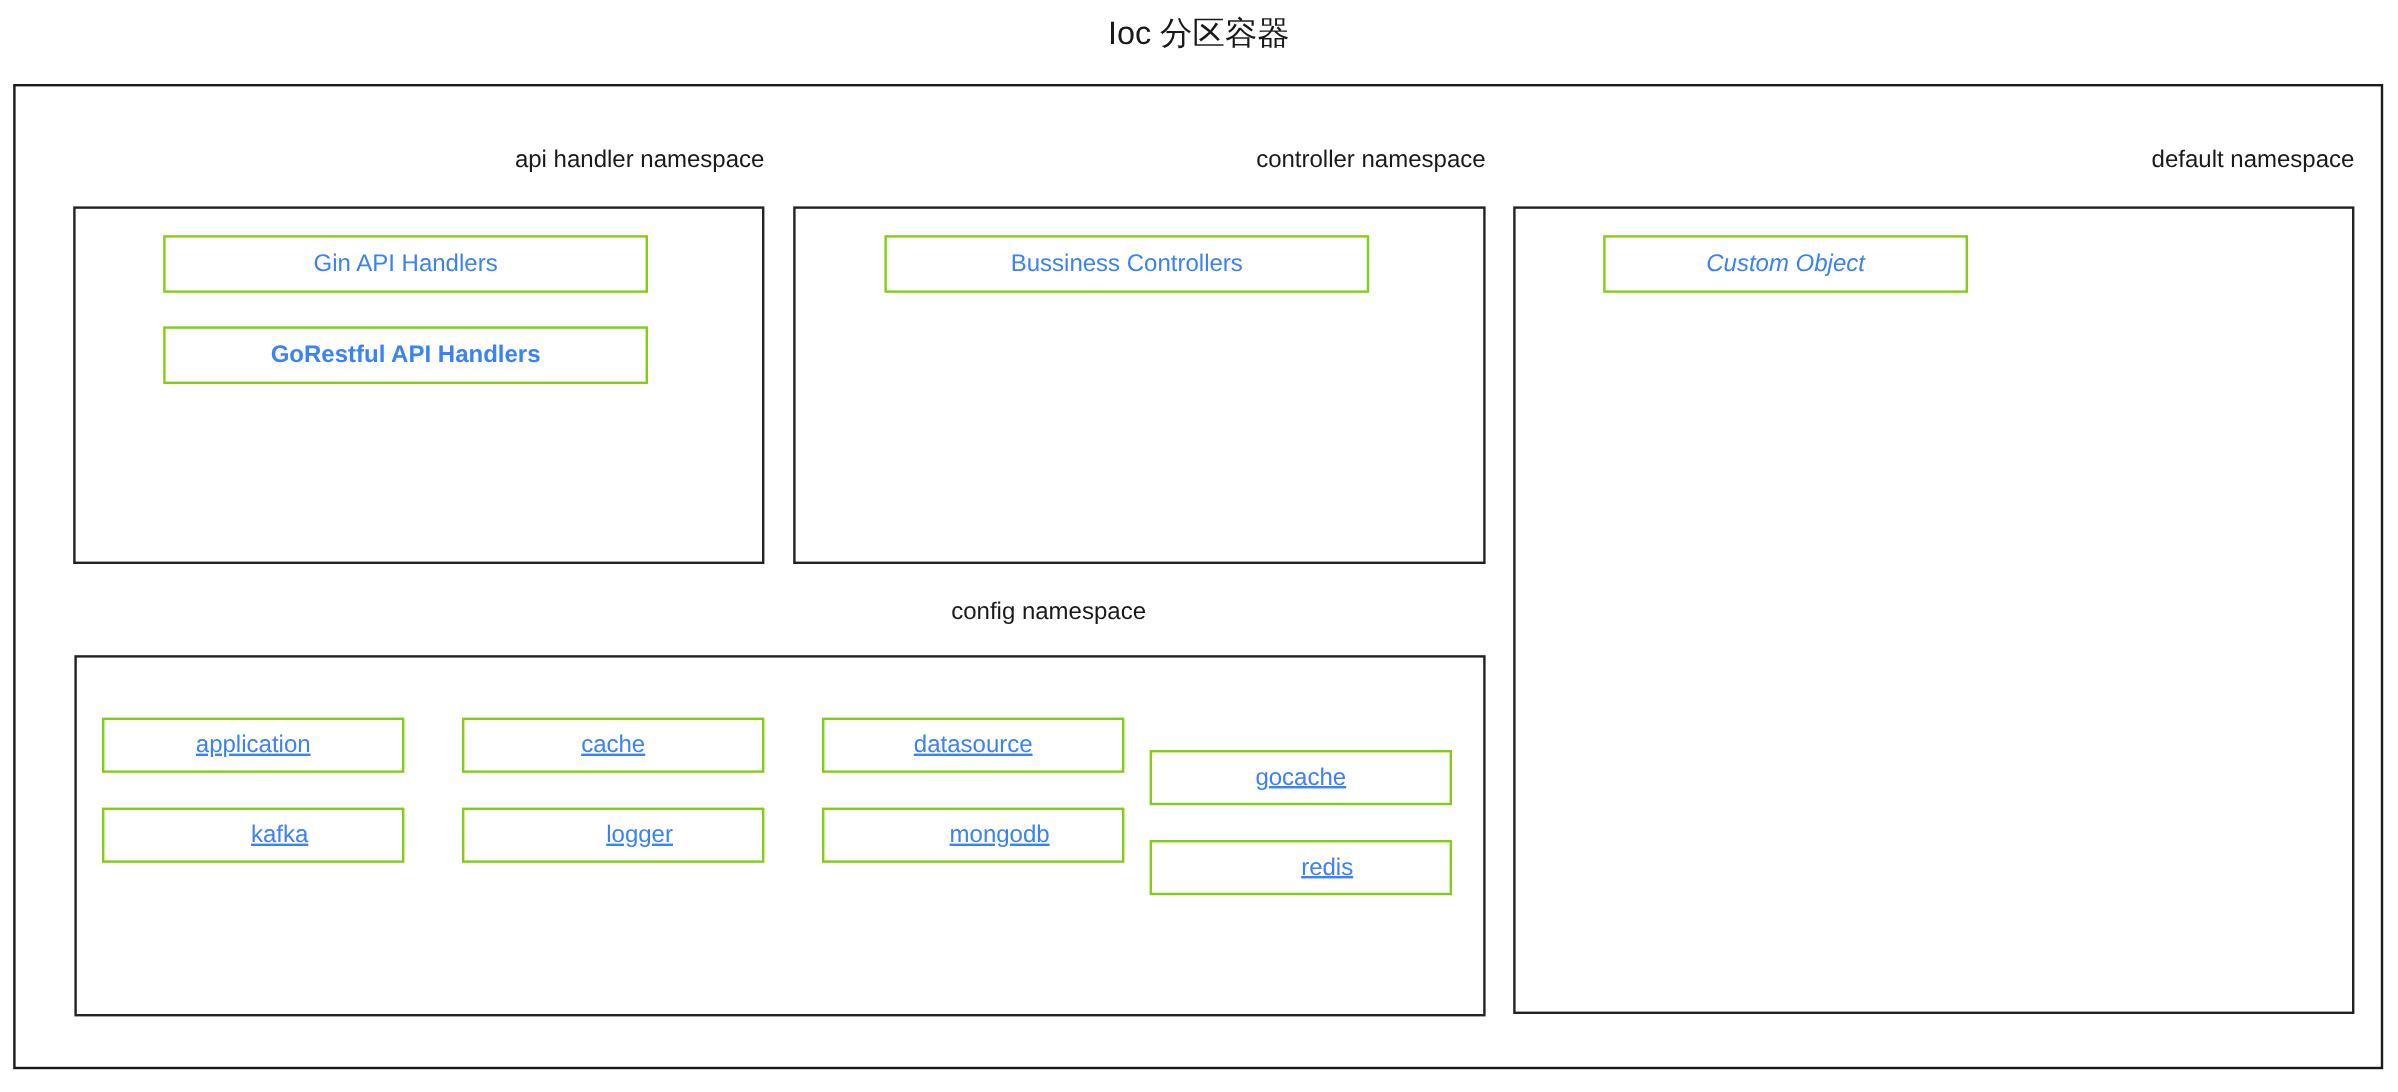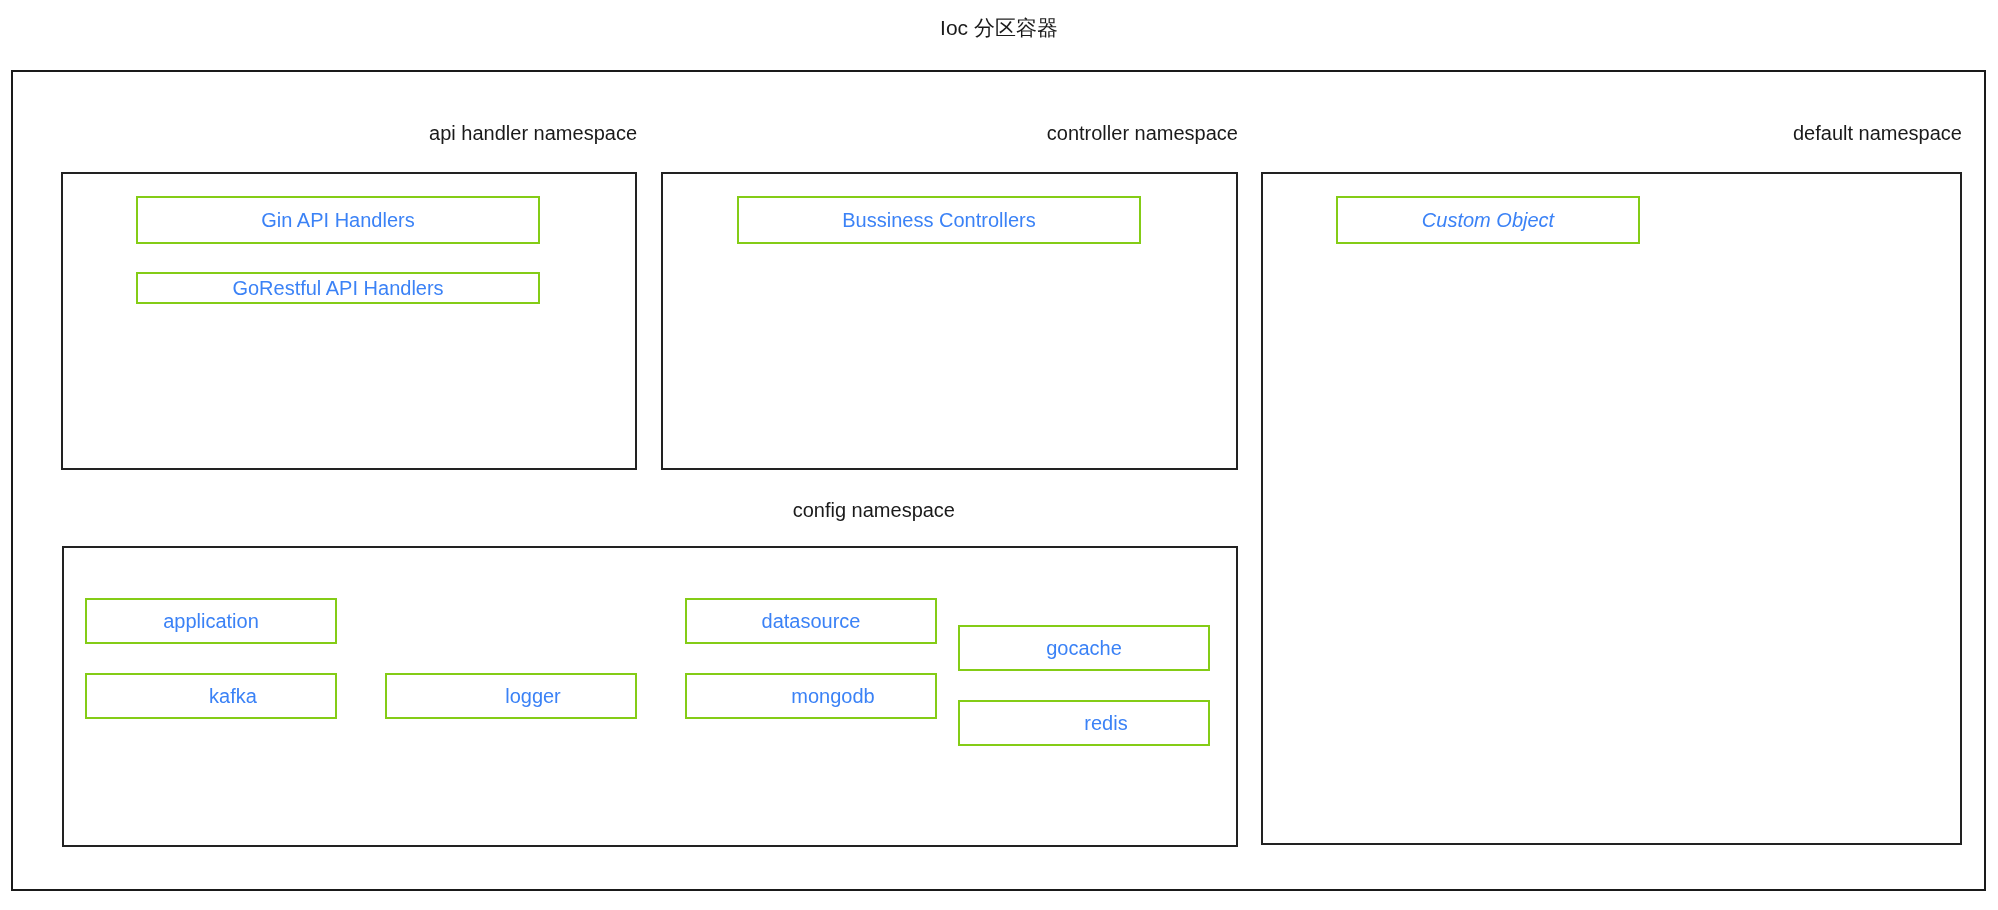--- a/index.html
+++ b/index.html
@@ -61,21 +61,21 @@
     height: 301px;
   }
 
   
   .diagram-title {
     position: absolute;
     left: 0;
     top: 14px;
     width: 100%;
     text-align: center;
-    font-size: 21px;
+    font-size: 27px;
     line-height: 28px;
     color: #1a1a1a;
   }
   .ns-label {
     position: absolute;
     text-align: right;
     font-size: 20px;
     line-height: 26px;
     color: #1a1a1a;
     white-space: nowrap;
@@ -95,30 +95,30 @@
     align-items: center;
     justify-content: center;
     font-size: 20px;
     line-height: 24px;
     color: #3b82f6;
     white-space: nowrap;
   }
 
   
   .it-gin       { left: 136px; top: 196px; width: 404px; height: 48px; }
-  .it-gorestful { left: 136px; top: 272px; width: 404px; height: 32px; }
+  .it-gorestful { left: 136px; top: 272px; width: 404px; height: 48px; font-weight: bold; }
 
   
   .it-bussiness { left: 737px; top: 196px; width: 404px; height: 48px; }
 
   
   .it-custom    { left: 1336px; top: 196px; width: 304px; height: 48px; font-style: italic; }
 
   
-  .cfg { width: 252px; height: 46px; }
+  .cfg { width: 252px; height: 46px; text-decoration: underline; }
   .cfg-c0 { left: 85px; }
   .cfg-c1 { left: 385px; }
   .cfg-c2 { left: 685px; }
   .cfg-c3 { left: 958px; margin-top: 27px; }
   .cfg-r0 { top: 598px; }
   .cfg-r1 { top: 673px; padding-left: 44px; }
   .cfg-r2 { top: 748px; }
   
   .cfg-c1 { width: 252px; }
   .cfg-c2 { width: 252px; }
@@ -143,20 +143,21 @@
   <div class="item it-bussiness">Bussiness Controllers</div>
 
   <div class="ns-label lbl-default">default namespace</div>
   <div class="box ns-box ns-default"></div>
   <div class="item it-custom">Custom Object</div>
 
   <div class="ns-label lbl-config">config namespace</div>
   <div class="box ns-box ns-config"></div>
 
   <div class="item cfg cfg-c0 cfg-r0">application</div>
+  <div class="item cfg cfg-c1 cfg-r0">cache</div>
   <div class="item cfg cfg-c2 cfg-r0">datasource</div>
   <div class="item cfg cfg-c3 cfg-r0">gocache</div>
 
   <div class="item cfg cfg-c0 cfg-r1">kafka</div>
   <div class="item cfg cfg-c1 cfg-r1">logger</div>
   <div class="item cfg cfg-c2 cfg-r1">mongodb</div>
   <div class="item cfg cfg-c3 cfg-r1">redis</div>
 
 
 </div>

